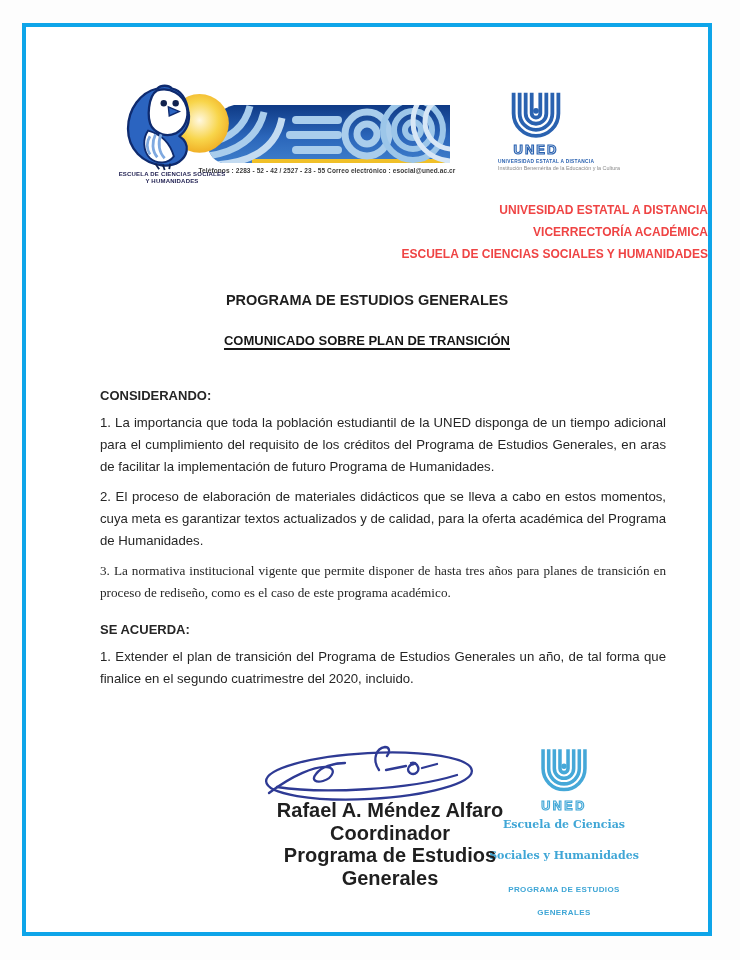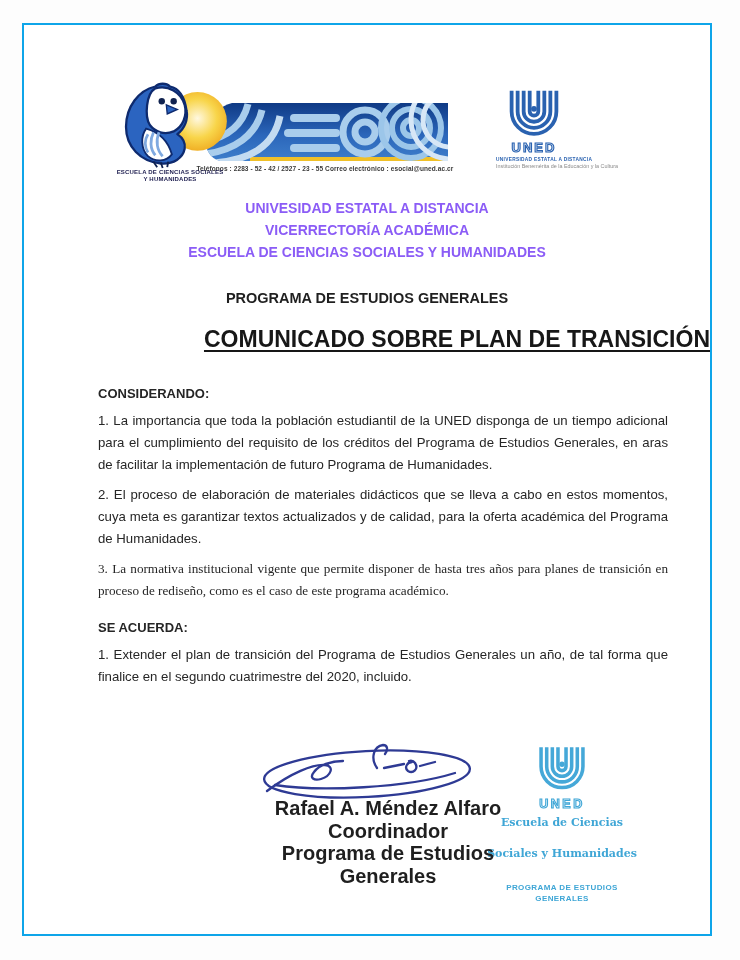--- a/index.html
+++ b/index.html
@@ -1,42 +1,42 @@
 <!DOCTYPE html>
 <html><head>
 <meta charset="utf-8">
 <style>
   html,body{margin:0;padding:0;background:#ffffff;}
   .canvas{position:relative;width:740px;height:960px;background:#fdfdfd;overflow:hidden;
           font-family:"Liberation Sans",sans-serif;color:#262626;}
   .page{position:absolute;left:22px;top:23px;width:690px;height:913px;box-sizing:border-box;
-        border:2px solid #0ea5e9;background:#ffffff;}
+        border:4px solid #0ea5e9;background:#ffffff;}
   .abs{position:absolute;}
 
   
   .wave{left:180px;top:77px;width:244px;height:60px;z-index:1;}
   .owl-logo{left:84px;top:56px;width:124px;height:88px;z-index:2;}
   .owl-label{left:72px;top:144px;width:148px;text-align:center;z-index:2;
              font-size:6px;font-weight:bold;color:#1c1c4e;line-height:7px;letter-spacing:.2px;}
   .contact{left:168px;top:140px;width:266px;text-align:center;white-space:nowrap;
            font-size:6.5px;font-weight:bold;color:#3a3a3a;letter-spacing:.1px;}
   .uned-top{left:472px;top:62px;width:76px;text-align:center;}
   .uned-top svg{width:62px;height:54px;display:block;margin:0 auto;}
   .uned-acronym{font-size:13px;font-weight:bold;letter-spacing:2px;line-height:14px;
                 color:#dde7f3;-webkit-text-stroke:1.1px #2a62b0;}
   .uned-name{font-size:4.8px;font-weight:bold;color:#2a62b0;letter-spacing:.3px;margin-top:2px;white-space:nowrap;}
   .uned-motto{font-size:5.4px;color:#8a8a8a;margin-top:1px;white-space:nowrap;}
 
   
-  .title-lines{left:0;right:0;top:172px;text-align:center;font-weight:bold;
-               font-size:14px;line-height:22px;color:#8b5cf6;}
+  .title-lines{left:0;right:0;top:172px;text-align:right;font-weight:bold;
+               font-size:12px;line-height:22px;color:#ef4444;}
   .program-line{left:0;right:0;top:262px;text-align:center;font-weight:bold;
                 font-size:14.5px;line-height:22px;color:#1f1f1f;}
-  .subject-line{left:0;right:0;top:301px;text-align:right;font-weight:bold;
-                font-size:23px;line-height:26px;color:#171717;}
+  .subject-line{left:0;right:0;top:301px;text-align:center;font-weight:bold;
+                font-size:13px;line-height:26px;color:#171717;}
   .subject-line span{text-decoration:underline;text-decoration-thickness:1.5px;text-underline-offset:3px;}
 
   
   .body-text{left:74px;right:42px;top:358px;font-size:13.2px;line-height:22px;
              text-align:justify;color:#262626;}
   .body-text .hd{font-size:13px;font-weight:bold;line-height:22px;margin:0 0 5px 0;text-align:left;}
   .body-text p{margin:0 0 8px 0;}
   .body-text p.gap-after{margin-bottom:15px;font-family:Liberation Serif, serif;}
 
   
@@ -188,17 +188,17 @@
           <path d="M17,4 V28 A19,19 0 0 0 55,28 V4"></path>
           <path d="M24,4 V28 A12,12 0 0 0 48,28 V4"></path>
           <path d="M31,4 V28 A5,5 0 0 0 41,28 V4"></path>
         </g>
         <circle cx="36" cy="25" r="3.4" fill="#45a8d8"></circle>
       </svg>
       <div class="stamp-acronym">UNED</div>
       <div class="stamp-script">Escuela de Ciencias</div>
       <div class="stamp-script" style="margin-top:16px;">Sociales y Humanidades</div>
       <div class="stamp-caps">PROGRAMA DE ESTUDIOS</div>
-      <div class="stamp-caps" style="margin-top:0;">GENERALES</div>
+      <div class="stamp-caps" style="margin-top:12px;">GENERALES</div>
     </div>
 
   </div>
 </div>
 
 </body></html>

